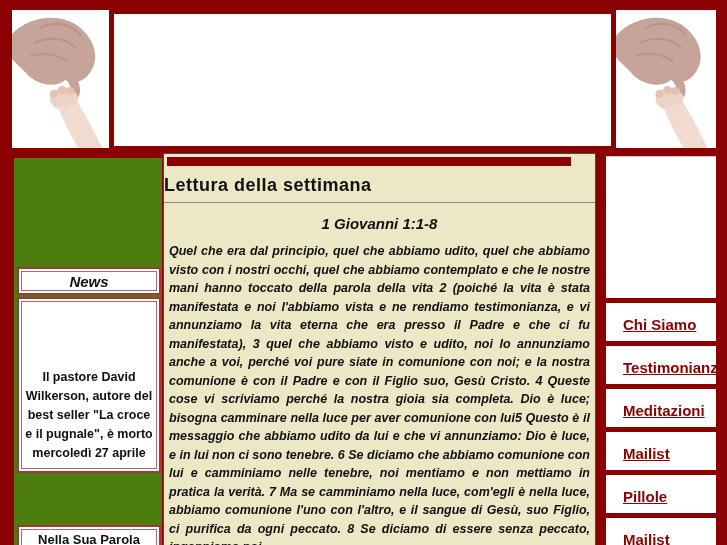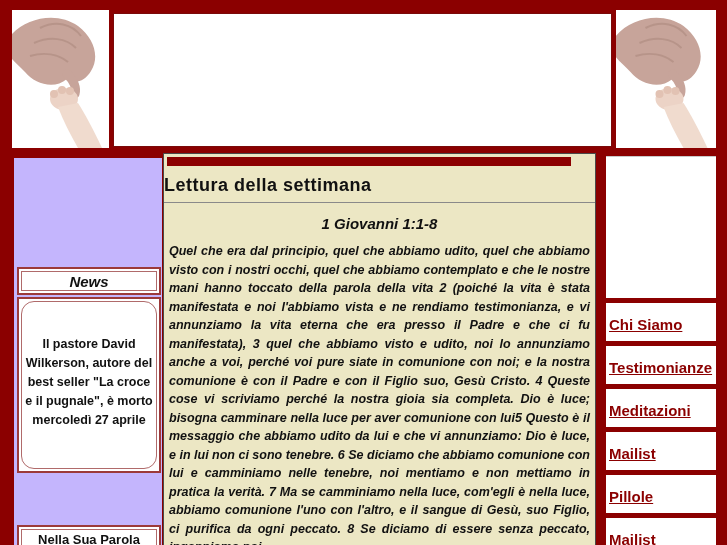--- a/index.html
+++ b/index.html
@@ -7,28 +7,28 @@
         font-family:"Liberation Sans","DejaVu Sans",sans-serif;}
 
   
   .imgbox{position:absolute;top:10px;width:97px;height:138px;background:#fff;overflow:hidden;}
   .imgbox.left{left:12px;}
   .imgbox.right{left:616px;width:100px;}
   .banner{position:absolute;left:113px;top:13px;width:497px;height:132px;background:#fff;
           border:1px solid #7a0a0a;}
 
   
-  .lsb{position:absolute;left:14px;top:158px;width:148px;height:387px;background:#c4b5fd;}
+  .lsb{position:absolute;left:14px;top:158px;width:148px;height:387px;background:#4d7c0f;}
   .dbox{position:absolute;left:3px;width:136px;border:2px solid #9c3a3a;padding:2px;background:#fff;box-sizing:content-box;}
   .dbox-in{border:1px solid #b06a6a;height:100%;box-sizing:border-box;}
   .news-title-box{top:109px;height:20px;}
   .news-title-box .dbox-in, .pillole-box .dbox-in{display:flex;align-items:center;justify-content:center;}
   .sb-title{font-size:15px;font-weight:bold;font-style:italic;color:#111;}
   .news-body-box{top:139px;height:168px;}
-  .news-body-box .dbox-in{display:flex;align-items:center;justify-content:center;padding-bottom:5px;border-radius:13px;}
+  .news-body-box .dbox-in{display:flex;align-items:flex-end;justify-content:center;padding-bottom:5px;}
   .news-text{font-size:12.5px;font-weight:bold;color:#111;text-align:center;line-height:19px;white-space:pre-line;}
   .pillole-box{top:335px;height:22px;}
   .nella-box{top:367px;height:60px;}
   .nella-box .dbox-in{display:flex;align-items:flex-start;justify-content:center;padding-top:2px;}
   .nella-text{font-size:13px;font-weight:bold;color:#111;}
 
   
   .content{position:absolute;left:163px;top:153px;width:431px;height:400px;background:#ECE7C4;
            border:1px solid #4a4a4a;}
   .redbar{margin:3px 0 0 3px;width:404px;height:9px;background:#8B0000;}
@@ -37,21 +37,21 @@
   .content hr{margin:6px 0 0 0;border:none;border-top:1px solid #8a8a8a;}
   .main-sub{margin:12px 0 0 0;text-align:center;font-size:15px;font-weight:bold;font-style:italic;color:#111;}
   .main-body{margin:10px 5px 0 5px;text-align:justify;font-size:12.5px;font-weight:bold;
              font-style:italic;color:#111;line-height:18.5px;}
 
   
   .rnav{position:absolute;left:606px;top:156px;width:110px;height:389px;background:#fff;
         border-top:1px solid #c9c9c9;}
   .rnav-spacer{height:141px;}
   .sep{height:5px;background:#8B0000;}
-  .navlink{display:block;margin:13px 0 8px 3px;font-size:15px;font-weight:bold;color:#8B0000;
+  .navlink{display:block;margin:13px 0 8px 17px;font-size:15px;font-weight:bold;color:#8B0000;
            line-height:17px;}
 </style>
 </head>
 <body>
 
 <div class="page">
 
   <div class="header">
     <div class="imgbox left">
       <svg viewBox="0 0 97 138" width="97" height="138">

